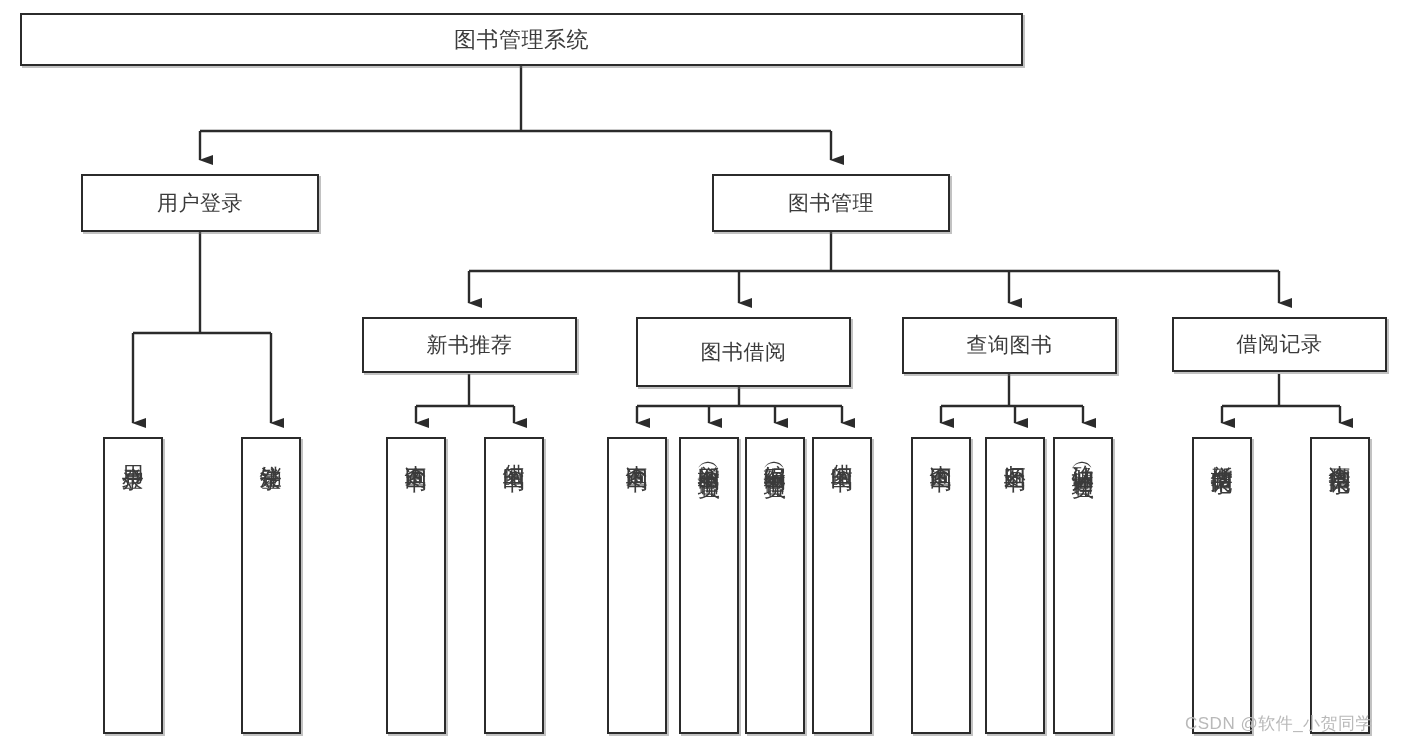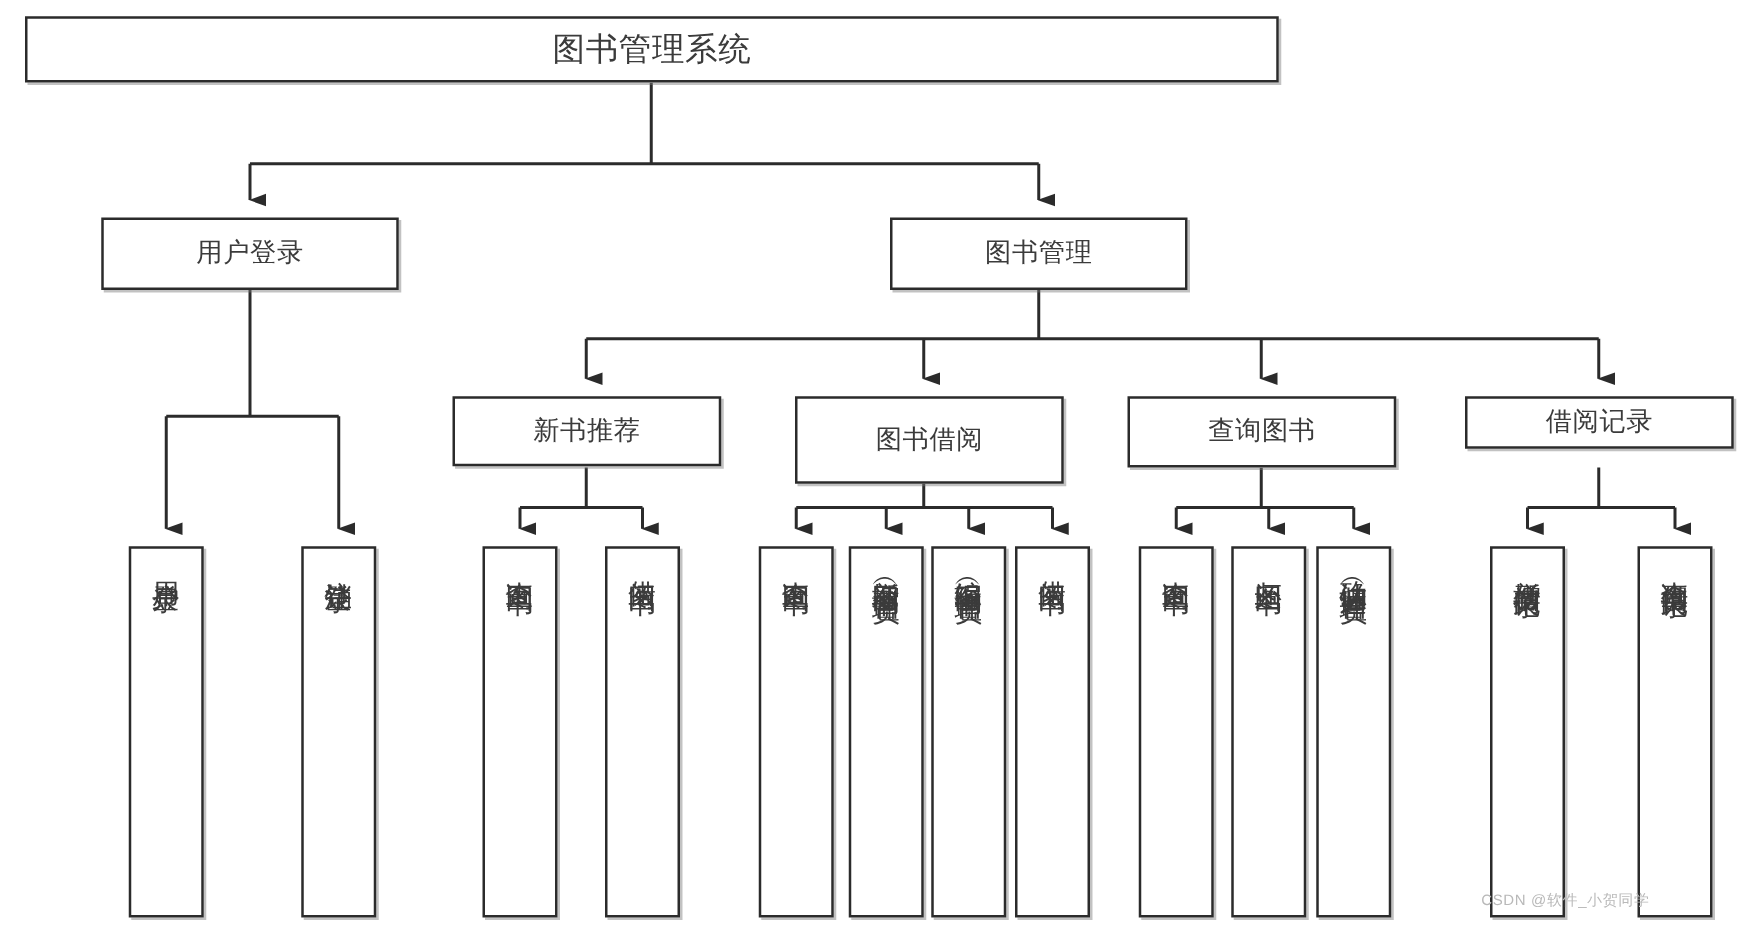--- a/index.html
+++ b/index.html
@@ -53,26 +53,26 @@
     justify-content: center;
     padding-top: 8px;
   }
   .node.vert .lbl {
     writing-mode: vertical-rl;
     text-orientation: upright;
     font-size: 22px;
     letter-spacing: 2px;
     white-space: nowrap;
   }
-  .node.root .lbl { font-size: 26px; }
+  .node.root .lbl { font-size: 22px; }
   .watermark {
     position: absolute;
     left: 1185px;
     top: 712px;
-    font-size: 12px;
+    font-size: 17px;
     color: #b9b9b9;
     white-space: nowrap;
     letter-spacing: 0.5px;
   }
 </style>
 </head>
 <body>
 
 <div id="canvas">
 
@@ -139,21 +139,21 @@
 
   <div class="node horiz" style="left:362px; top:317px; width:215px; height:56px;">
     <span class="lbl">新书推荐</span>
   </div>
   <div class="node horiz" style="left:636px; top:317px; width:215px; height:70px;">
     <span class="lbl">图书借阅</span>
   </div>
   <div class="node horiz" style="left:902px; top:317px; width:215px; height:57px;">
     <span class="lbl">查询图书</span>
   </div>
-  <div class="node horiz" style="left:1172px; top:317px; width:215px; height:42px;">
+  <div class="node horiz" style="left:1172px; top:317px; width:215px; height:55px;">
     <span class="lbl">借阅记录</span>
   </div>
 
   <div class="node vert" style="left:103px; top:437px; width:60px; height:297px;">
     <span class="lbl">用户登录</span>
   </div>
   <div class="node vert" style="left:241px; top:437px; width:60px; height:297px;">
     <span class="lbl">注销登录</span>
   </div>
 

